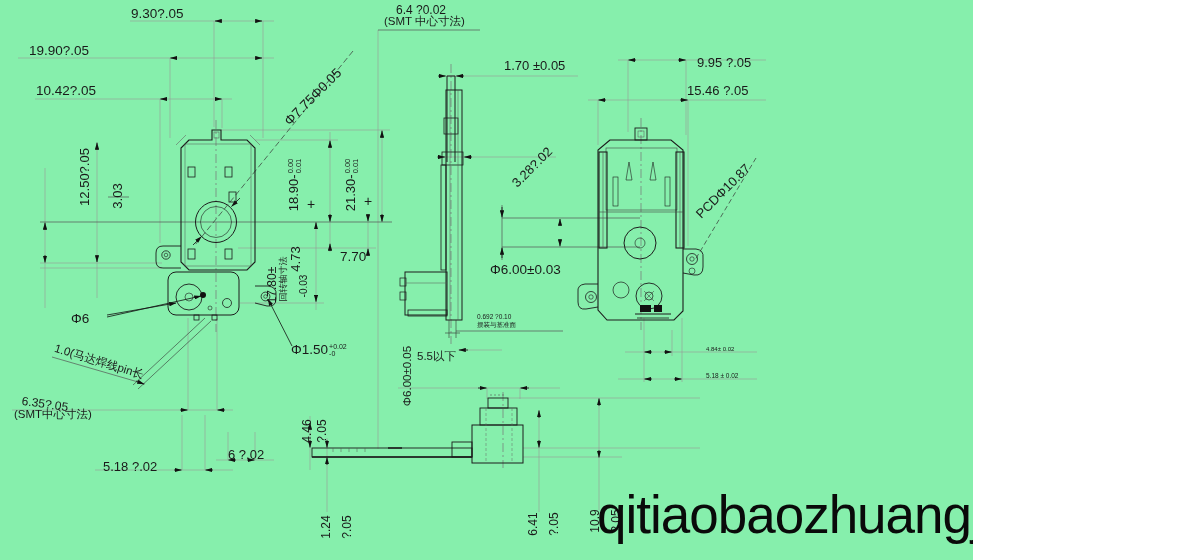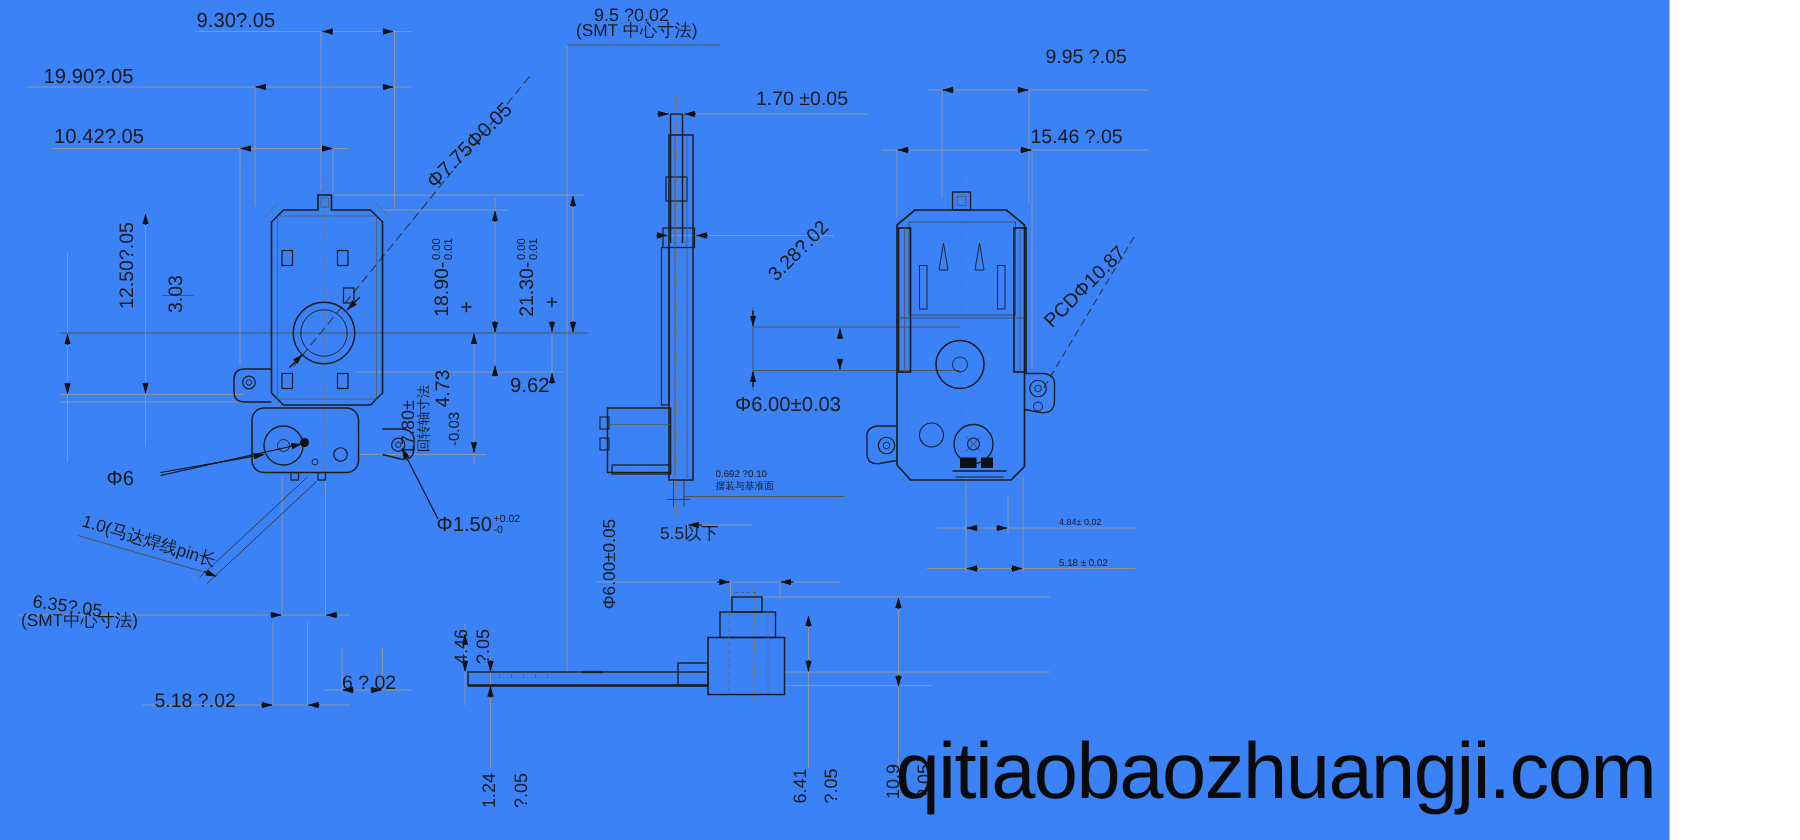--- a/index.html
+++ b/index.html
@@ -1,16 +1,16 @@
 <!DOCTYPE html>
 <html><head>
 <meta charset="utf-8">
 <style>
   html,body{margin:0;padding:0;background:#fff;}
-  #canvas{position:relative;width:1113px;height:560px;background:#3b82f6;overflow:hidden;
+  #canvas{position:relative;width:973px;height:560px;background:#86efac;overflow:hidden;
           font-family:"Liberation Sans",sans-serif;color:#1a1a1a;}
   #drawing{position:absolute;left:0;top:0;}
   .lbl{position:absolute;white-space:nowrap;font-size:13px;line-height:1;color:#1a1a1a;}
   .c{transform:translate(-50%,-50%);}
   .r90{transform:translate(-50%,-50%) rotate(-90deg);}
   .r45{transform:translate(-50%,-50%) rotate(-45deg);}
   .r17{transform:translate(-50%,-50%) rotate(17deg);}
   .r8{transform:translate(-50%,-50%) rotate(8deg);}
   .fs12{font-size:12px;} .fs11{font-size:11.5px;} .fs10{font-size:10px;} .fs9{font-size:9px;}
   .fs65{font-size:6.5px;} .fs135{font-size:13.5px;} .fs14{font-size:14px;}
@@ -277,25 +277,25 @@
   </g>
 </svg>
 
 <div class="lbl fs135" style="left:131px;top:7px">9.30?.05</div>
 <div class="lbl fs135" style="left:29px;top:44px">19.90?.05</div>
 <div class="lbl fs135" style="left:36px;top:84px">10.42?.05</div>
 <div class="lbl r90" style="left:84px;top:177px">12.50?.05</div>
 <div class="lbl r90" style="left:117px;top:196px">3.03</div>
 <div class="lbl r45 fs135" style="left:313px;top:97px">Φ7.75Φ0.05</div>
 
-<div class="lbl fs12" style="left:396px;top:4px">9.5 ?0.02</div>
+<div class="lbl fs12" style="left:396px;top:4px">6.4 ?0.02</div>
 <div class="lbl fs11" style="left:384px;top:16px">(SMT 中心寸法)</div>
 <div class="lbl" style="left:504px;top:59px">1.70 ±0.05</div>
 <div class="lbl r45" style="left:532px;top:167px">3.28?.02</div>
-<div class="lbl" style="left:697px;top:31px">9.95 ?.05</div>
+<div class="lbl" style="left:697px;top:56px">9.95 ?.05</div>
 <div class="lbl" style="left:687px;top:84px">15.46 ?.05</div>
 <div class="lbl r45" style="left:723px;top:191px">PCDΦ10.87</div>
 
 <div class="lbl r90" style="left:295px;top:185px">
   <span>18.90-</span><span class="tol">
         <i>0.00</i>
         <i>0.01</i>
       </span>
 </div>
 <div class="lbl c fs14" style="left:311px;top:204px">+</div>
@@ -304,26 +304,26 @@
         <i>0.00</i>
         <i>0.01</i>
       </span>
 </div>
 <div class="lbl c fs14" style="left:368px;top:201px">+</div>
 
 <div class="lbl r90 fs12" style="left:272px;top:285px">17.80±</div>
 <div class="lbl r90 fs9" style="left:283px;top:279px">回转轴寸法</div>
 <div class="lbl r90" style="left:295px;top:259px">4.73</div>
 <div class="lbl r90 fs10" style="left:304px;top:286px">-0.03</div>
-<div class="lbl fs135" style="left:340px;top:250px">9.62</div>
+<div class="lbl fs135" style="left:340px;top:250px">7.70</div>
 
 <div class="lbl fs135" style="left:490px;top:263px">Φ6.00±0.03</div>
 <div class="lbl fs65" style="left:477px;top:314px">0.692 ?0.10</div>
 <div class="lbl fs65" style="left:477px;top:322px">摆装与基准面</div>
-<div class="lbl fs11" style="left:440px;top:351px">5.5以下</div>
+<div class="lbl fs11" style="left:417px;top:351px">5.5以下</div>
 <div class="lbl r90 fs11" style="left:408px;top:376px">Φ6.00±0.05</div>
 
 <div class="lbl fs135" style="left:71px;top:312px">Φ6</div>
 <div class="lbl r17 fs11" style="left:99px;top:362px">1.0(马达焊线pin长</div>
 <div class="lbl r8 fs12" style="left:45px;top:404px">6.35?.05</div>
 <div class="lbl fs11" style="left:14px;top:409px">(SMT中心寸法)</div>
 <div class="lbl" style="left:103px;top:460px">5.18 ?.02</div>
 <div class="lbl" style="left:228px;top:448px">6 ?.02</div>
 <div class="lbl fs135" style="left:291px;top:343px">
   <span>Φ1.50</span><span class="tol" style="font-size:7px">

